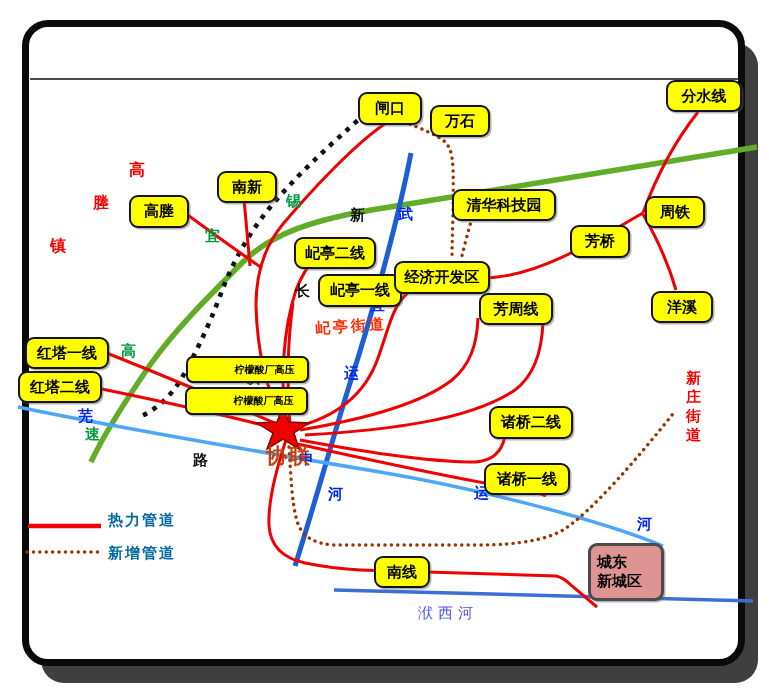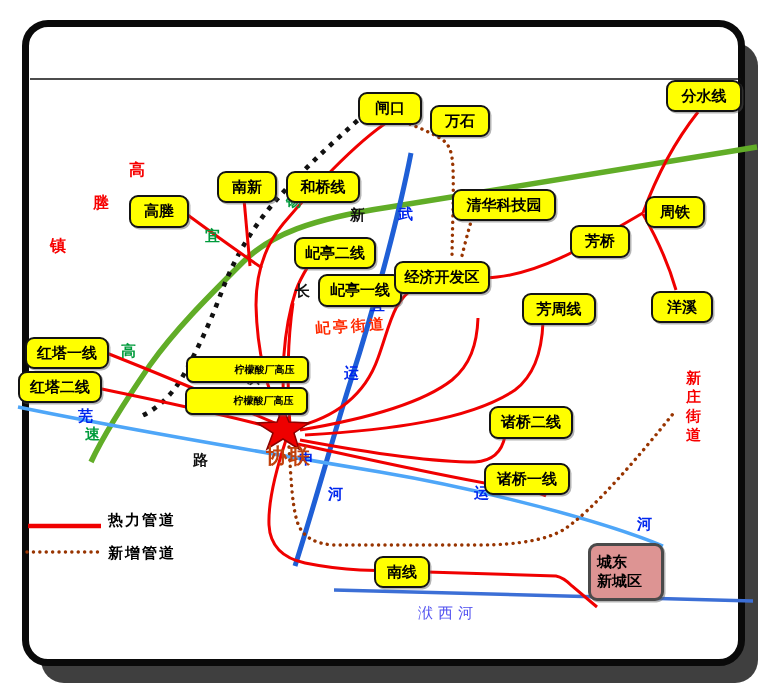--- a/index.html
+++ b/index.html
@@ -21,21 +21,21 @@
   .ch.red{color:#f70000;font-size:16px;}
   .ch.blue{color:#0026ee;}
   .ch.green{color:#009b3c;}
   .ch.black{color:#111;}
   .street-q{position:absolute;z-index:2;color:#ff2a00;font-weight:bold;font-size:15px;
             letter-spacing:3px;transform:rotate(-4deg);}
   .street-x{position:absolute;z-index:2;color:#f70000;font-weight:bold;font-size:15px;}
   .street-x span{display:block;line-height:19px;text-align:center;}
   #plant{position:absolute;z-index:4;color:#c2410c;font-weight:bold;font-size:21px;letter-spacing:2px;}
   #fuxi{position:absolute;z-index:2;color:#5050f0;font-size:15px;letter-spacing:5px;}
-  .legend-label{position:absolute;z-index:2;color:#000000;font-weight:bold;font-size:15px;
+  .legend-label{position:absolute;z-index:2;color:#0369a1;font-weight:bold;font-size:15px;
                 letter-spacing:2px;font-family:"Liberation Serif", serif;}
 </style>
 </head>
 <body>
 
 <div id="stage">
 
   <div class="frame"></div>
 
 
@@ -84,39 +84,36 @@
 
   <div class="node" style="left:358px;top:92px;width:60px;height:29px">
       <span>闸口</span>
     </div>
   <div class="node" style="left:430px;top:105px;width:56px;height:28px">
       <span>万石</span>
     </div>
   <div class="node" style="left:217px;top:171px;width:56px;height:28px">
       <span>南新</span>
     </div>
-  <div class="node" style="left:286px;top:171px;width:70px;height:28px">
-      <span>和桥线</span>
-    </div>
   <div class="node" style="left:129px;top:195px;width:56px;height:29px">
       <span>高塍</span>
     </div>
   <div class="node" style="left:294px;top:237px;width:78px;height:28px">
       <span>屺亭二线</span>
     </div>
   <div class="node" style="left:452px;top:189px;width:100px;height:28px">
       <span>清华科技园</span>
     </div>
   <div class="node" style="left:318px;top:274px;width:80px;height:29px">
       <span>屺亭一线</span>
     </div>
   <div class="node" style="left:394px;top:261px;width:92px;height:29px">
       <span>经济开发区</span>
     </div>
-  <div class="node" style="left:522px;top:293px;width:70px;height:28px">
+  <div class="node" style="left:479px;top:293px;width:70px;height:28px">
       <span>芳周线</span>
     </div>
   <div class="node" style="left:570px;top:225px;width:56px;height:29px">
       <span>芳桥</span>
     </div>
   <div class="node" style="left:645px;top:196px;width:56px;height:28px">
       <span>周铁</span>
     </div>
   <div class="node" style="left:651px;top:291px;width:58px;height:28px">
       <span>洋溪</span>

